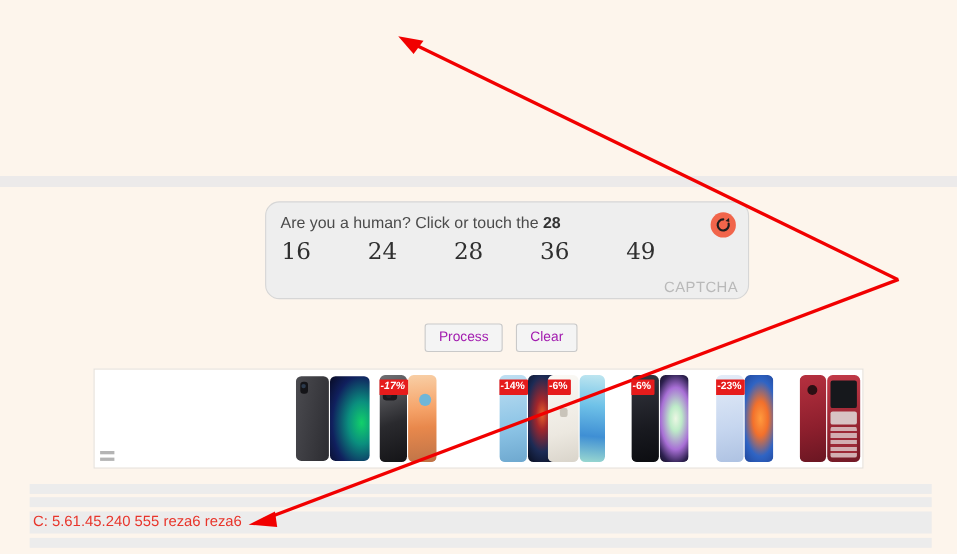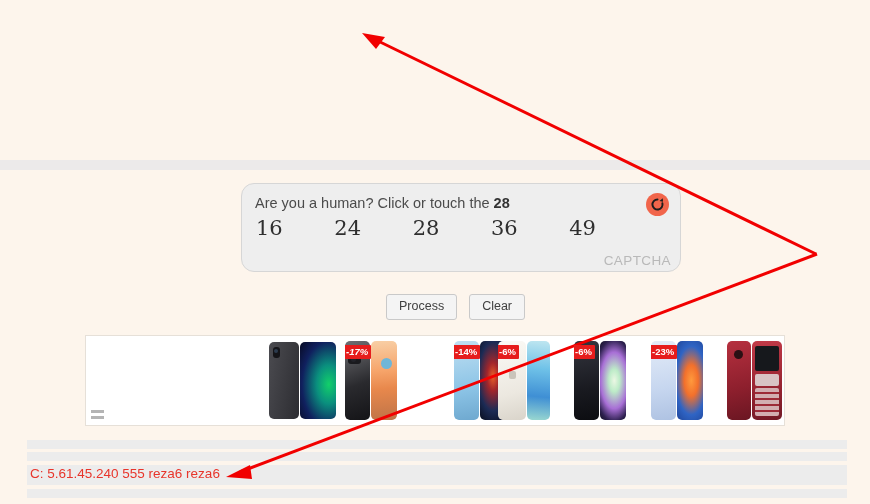--- a/index.html
+++ b/index.html
@@ -64,21 +64,21 @@
   .cap-label{
     position:absolute;right:9px;bottom:3px;font-size:13.5px;color:#b9b9b9;
     letter-spacing:.4px;
     text-align:right;
   }
 
   
   .btnrow{position:absolute;left:386px;top:294px;display:flex;gap:12px;}
   .btn{
     font-family:"Liberation Sans",sans-serif;
-    font-size:12.5px;color:#404040;
+    font-size:12.5px;color:#a21caf;
     background:#f4f4f4;border:1px solid #c9c9c9;border-radius:3px;
     padding:5px 12px;cursor:pointer;line-height:1.1;
   }
 
   
   .carousel{
     position:absolute;left:85px;top:335px;width:700px;height:91px;
     background:#ffffff;border:1px solid #e6e0d8;box-sizing:border-box;
   }
   .logo{

